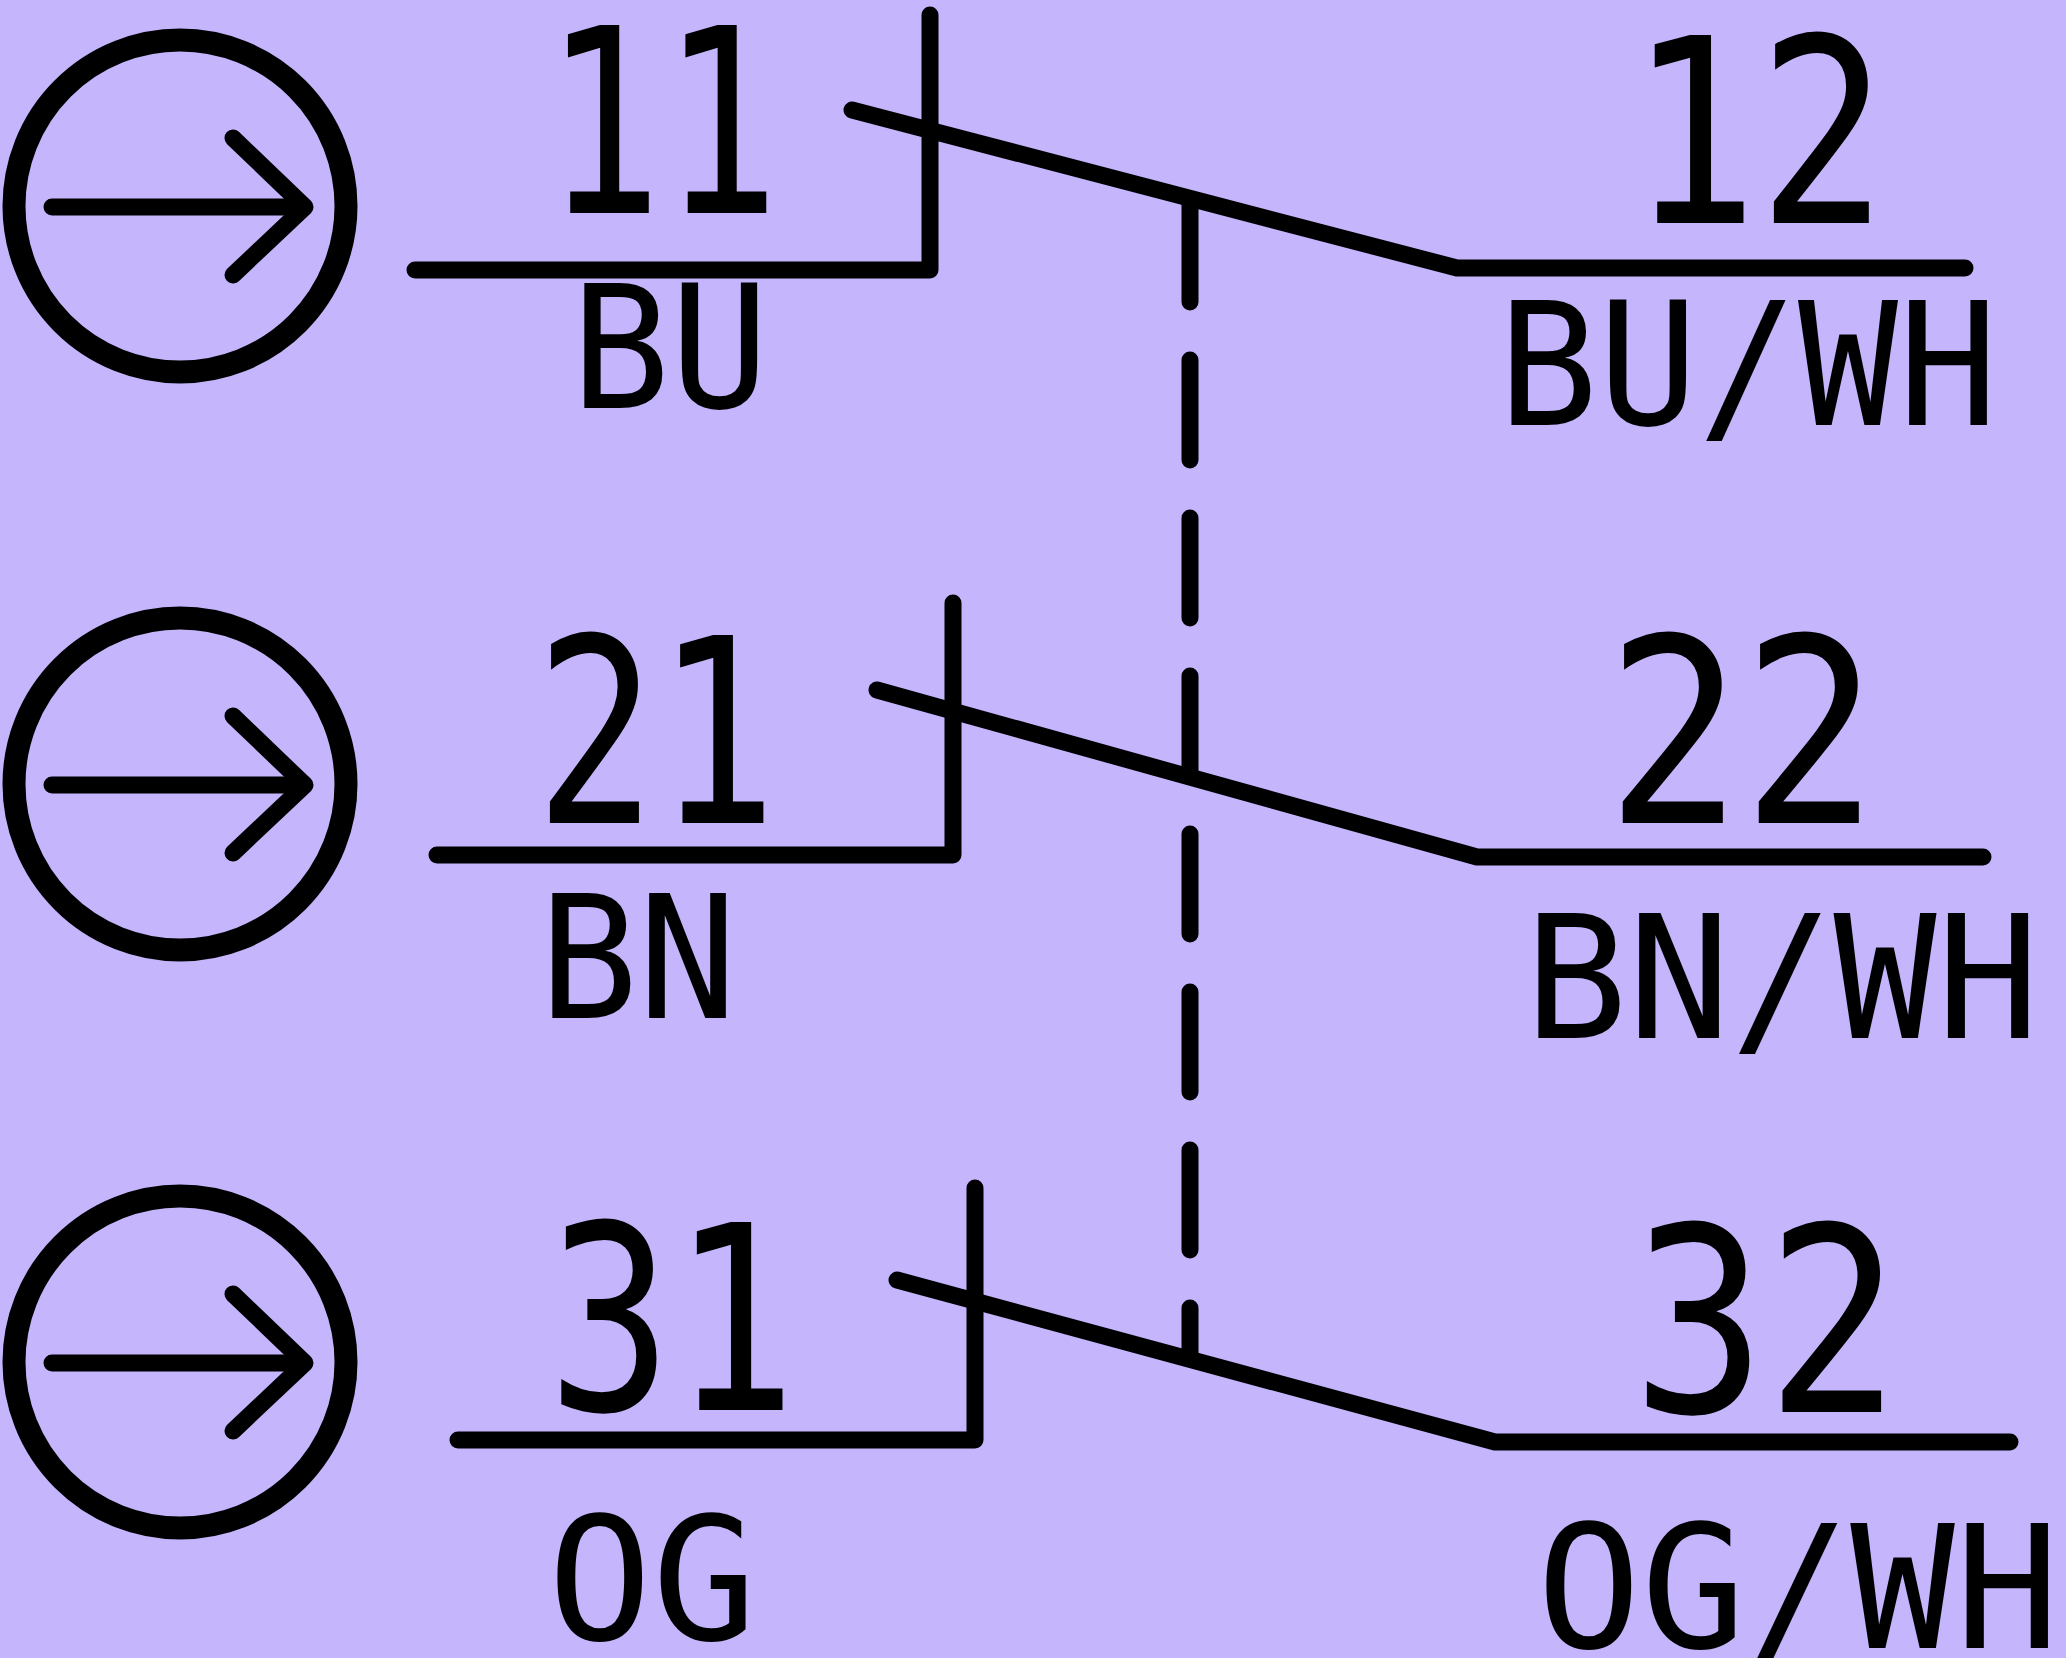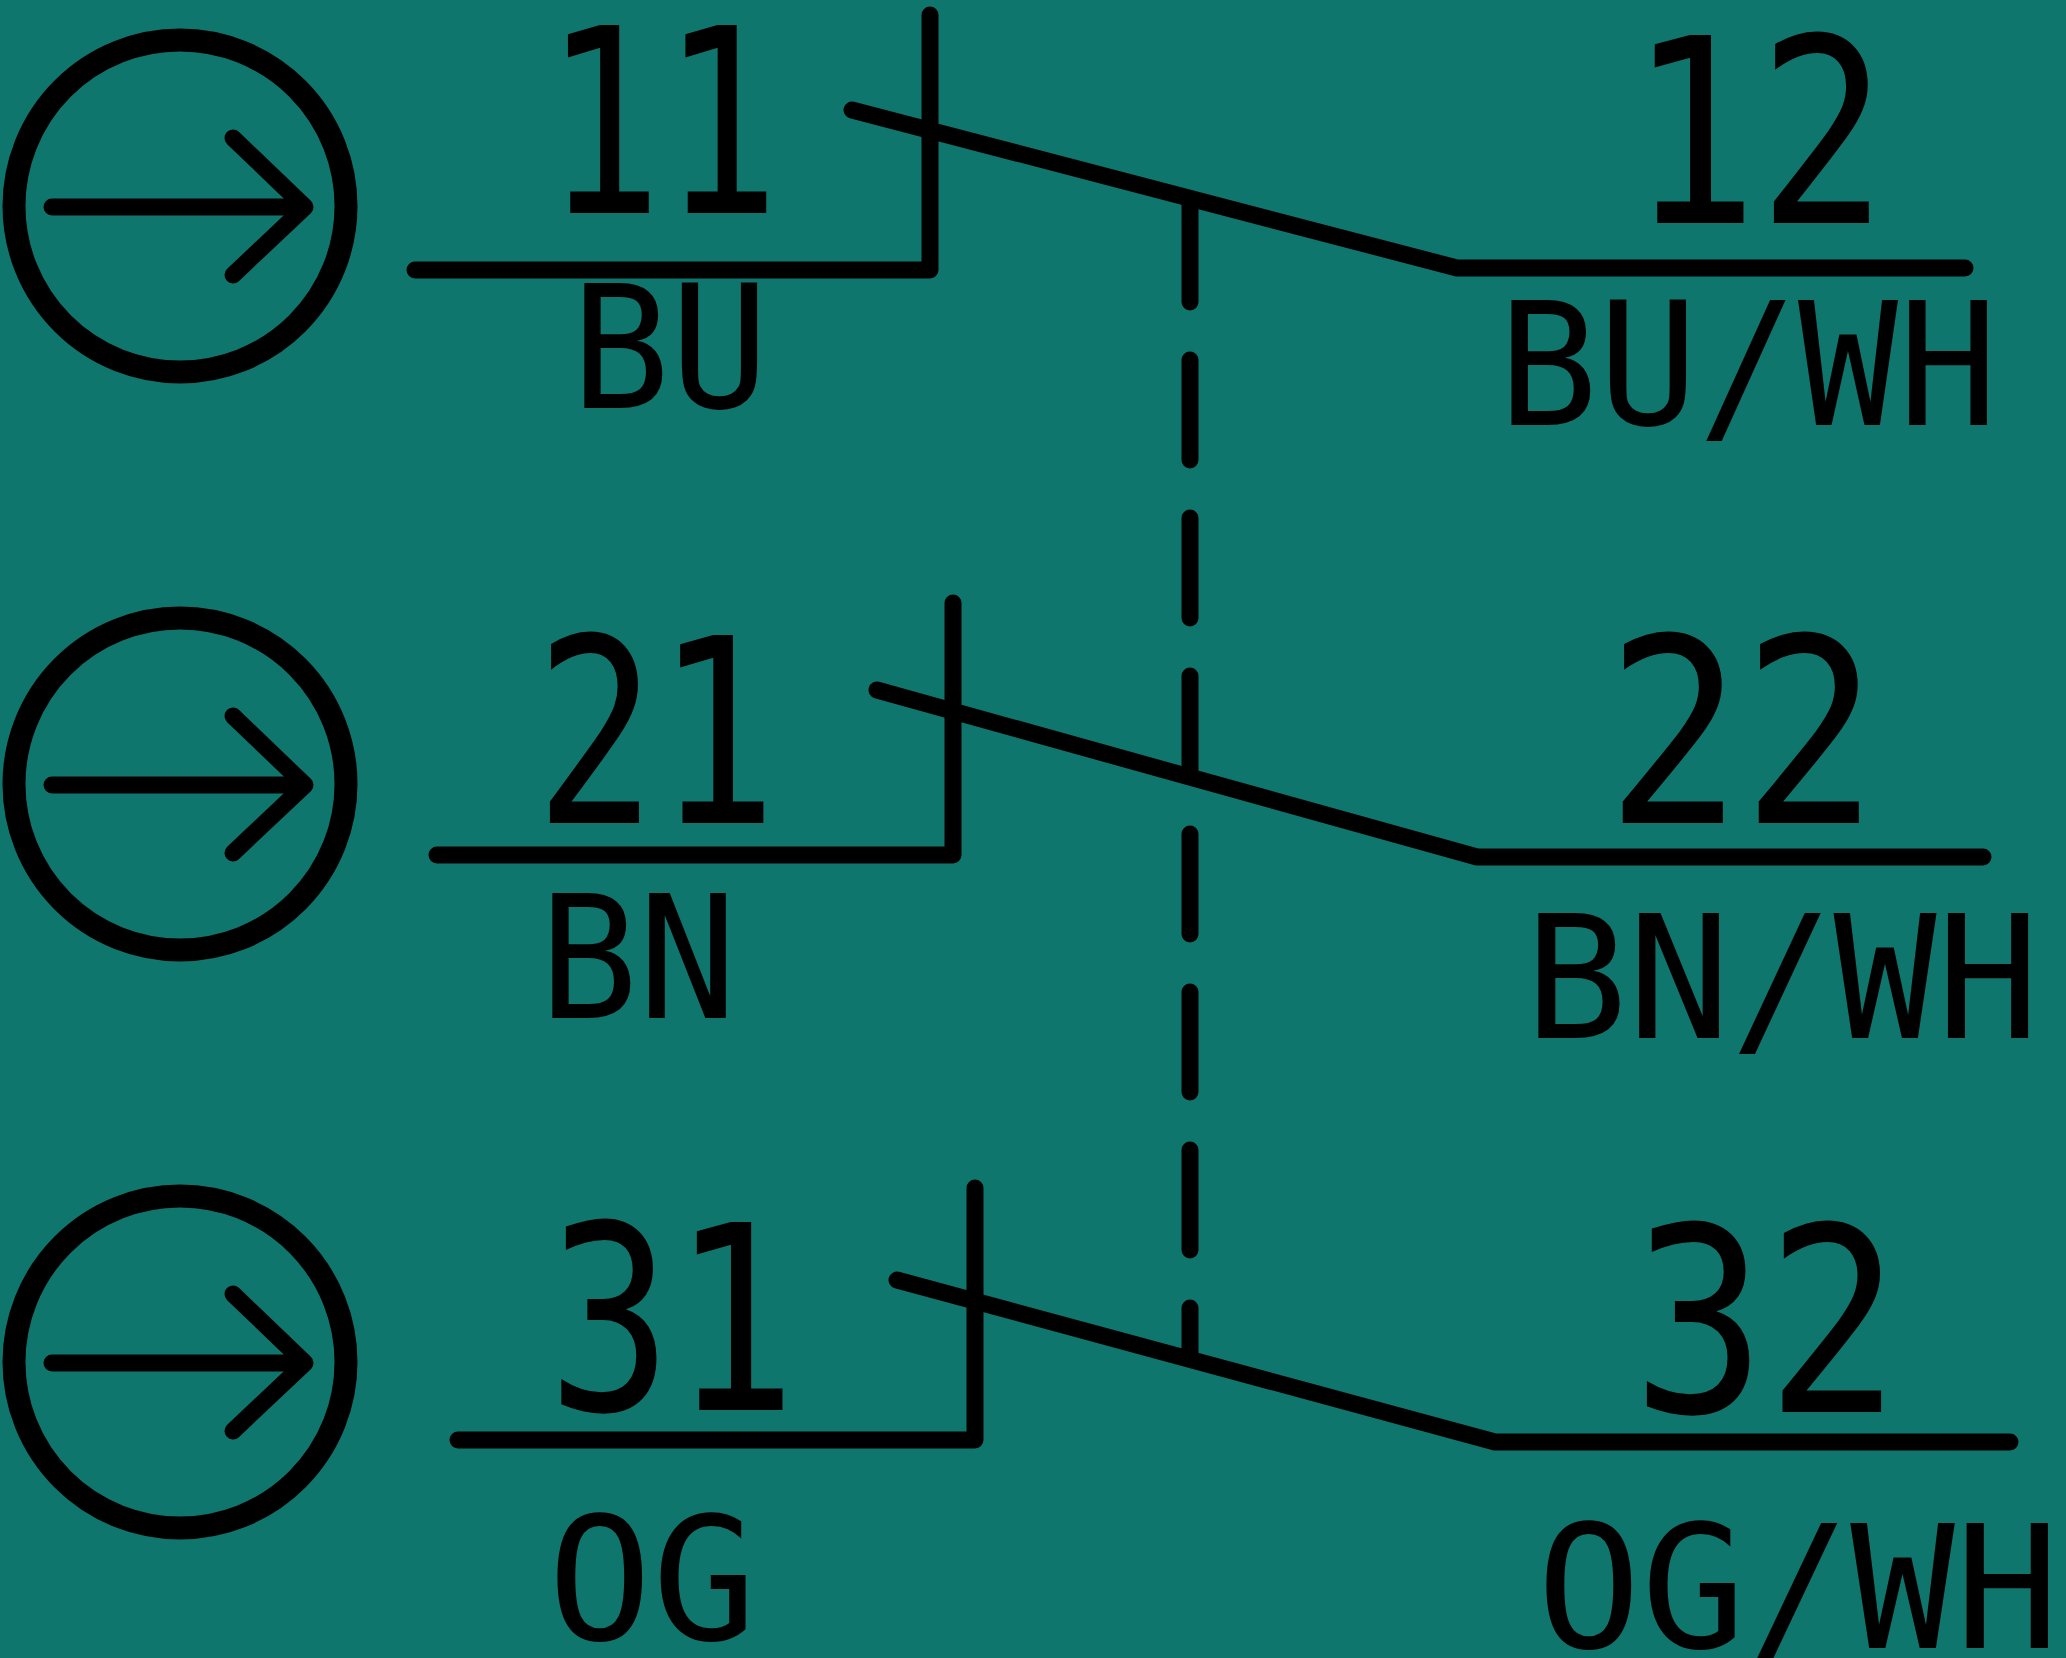--- a/index.html
+++ b/index.html
@@ -4,21 +4,21 @@
 <style>
   html, body {
     margin: 0;
     padding: 0;
     background: #ffffff;
   }
   .stage {
     position: relative;
     width: 2066px;
     height: 1658px;
-    background: #0f766e;
+    background: #c4b5fd;
     overflow: hidden;
   }
   svg text {
     font-family: "DejaVu Sans Mono", "Liberation Mono", monospace;
     fill: #000000;
   }
   .term-num  { font-size: 258px; }
   .wire-lbl  { font-size: 172px; }
   .stroke    { stroke: #000000; fill: none; stroke-linecap: round; stroke-linejoin: round; }
   .w-line    { stroke-width: 17; }

